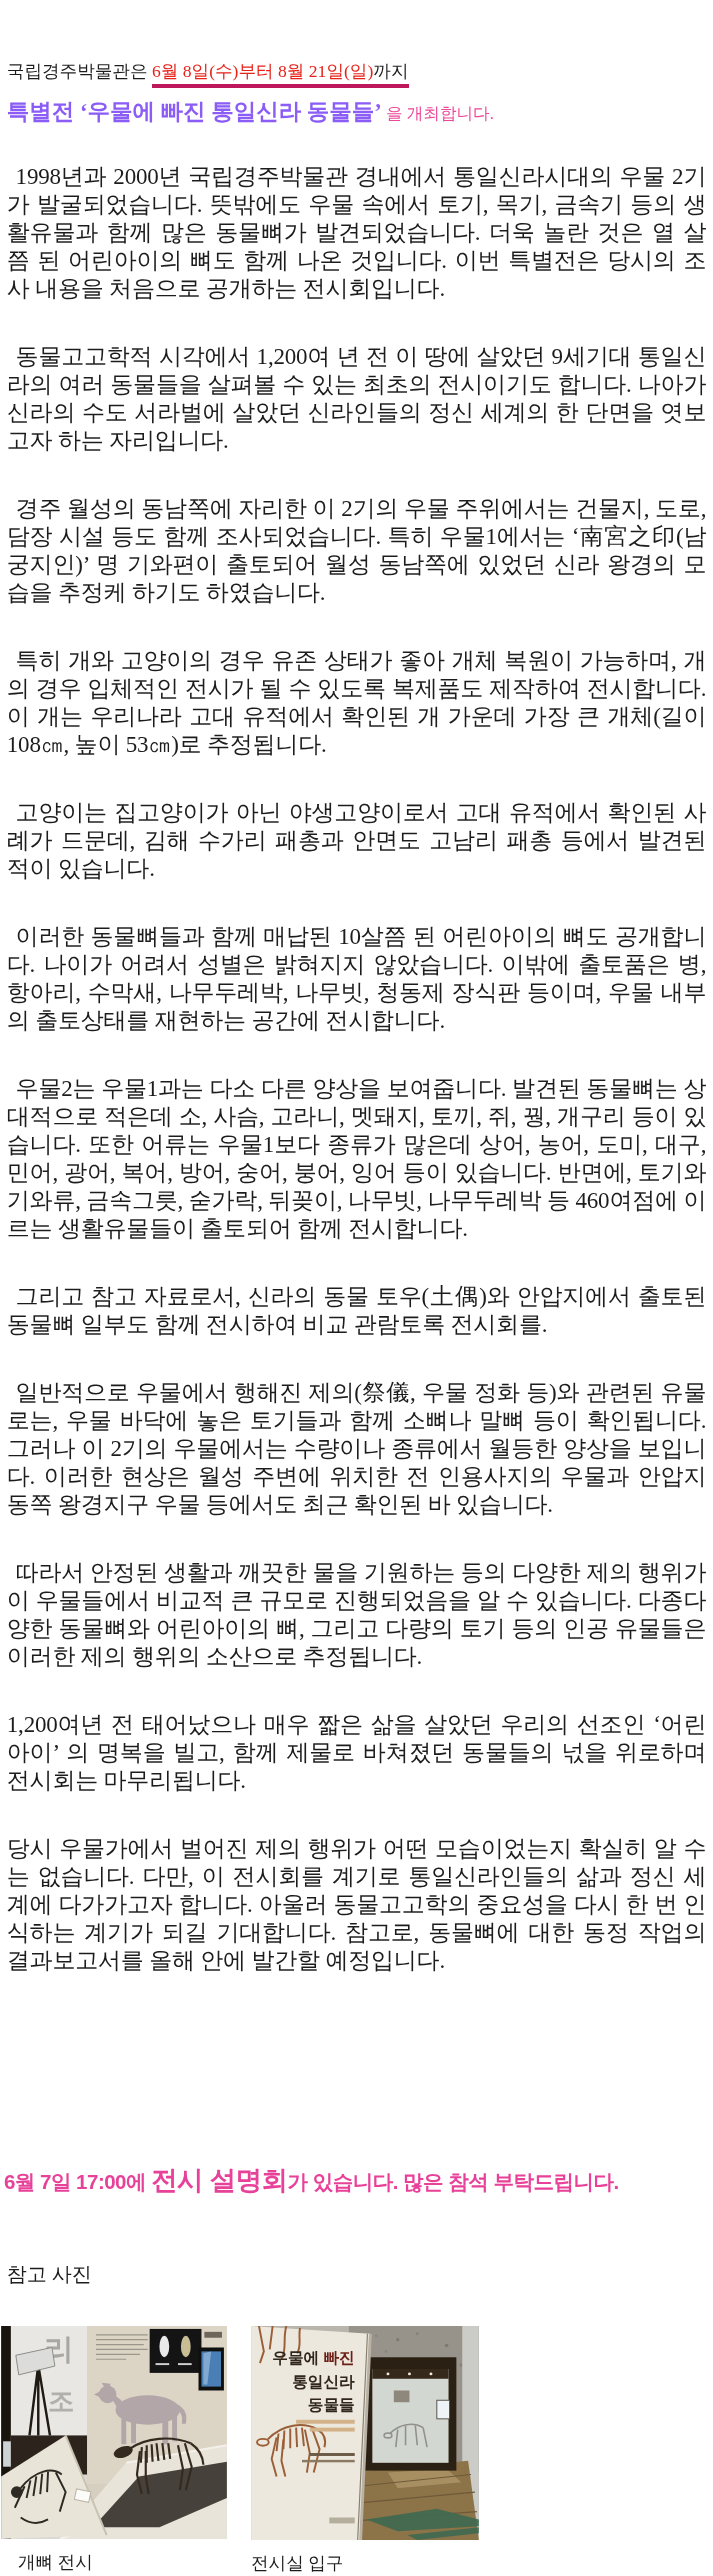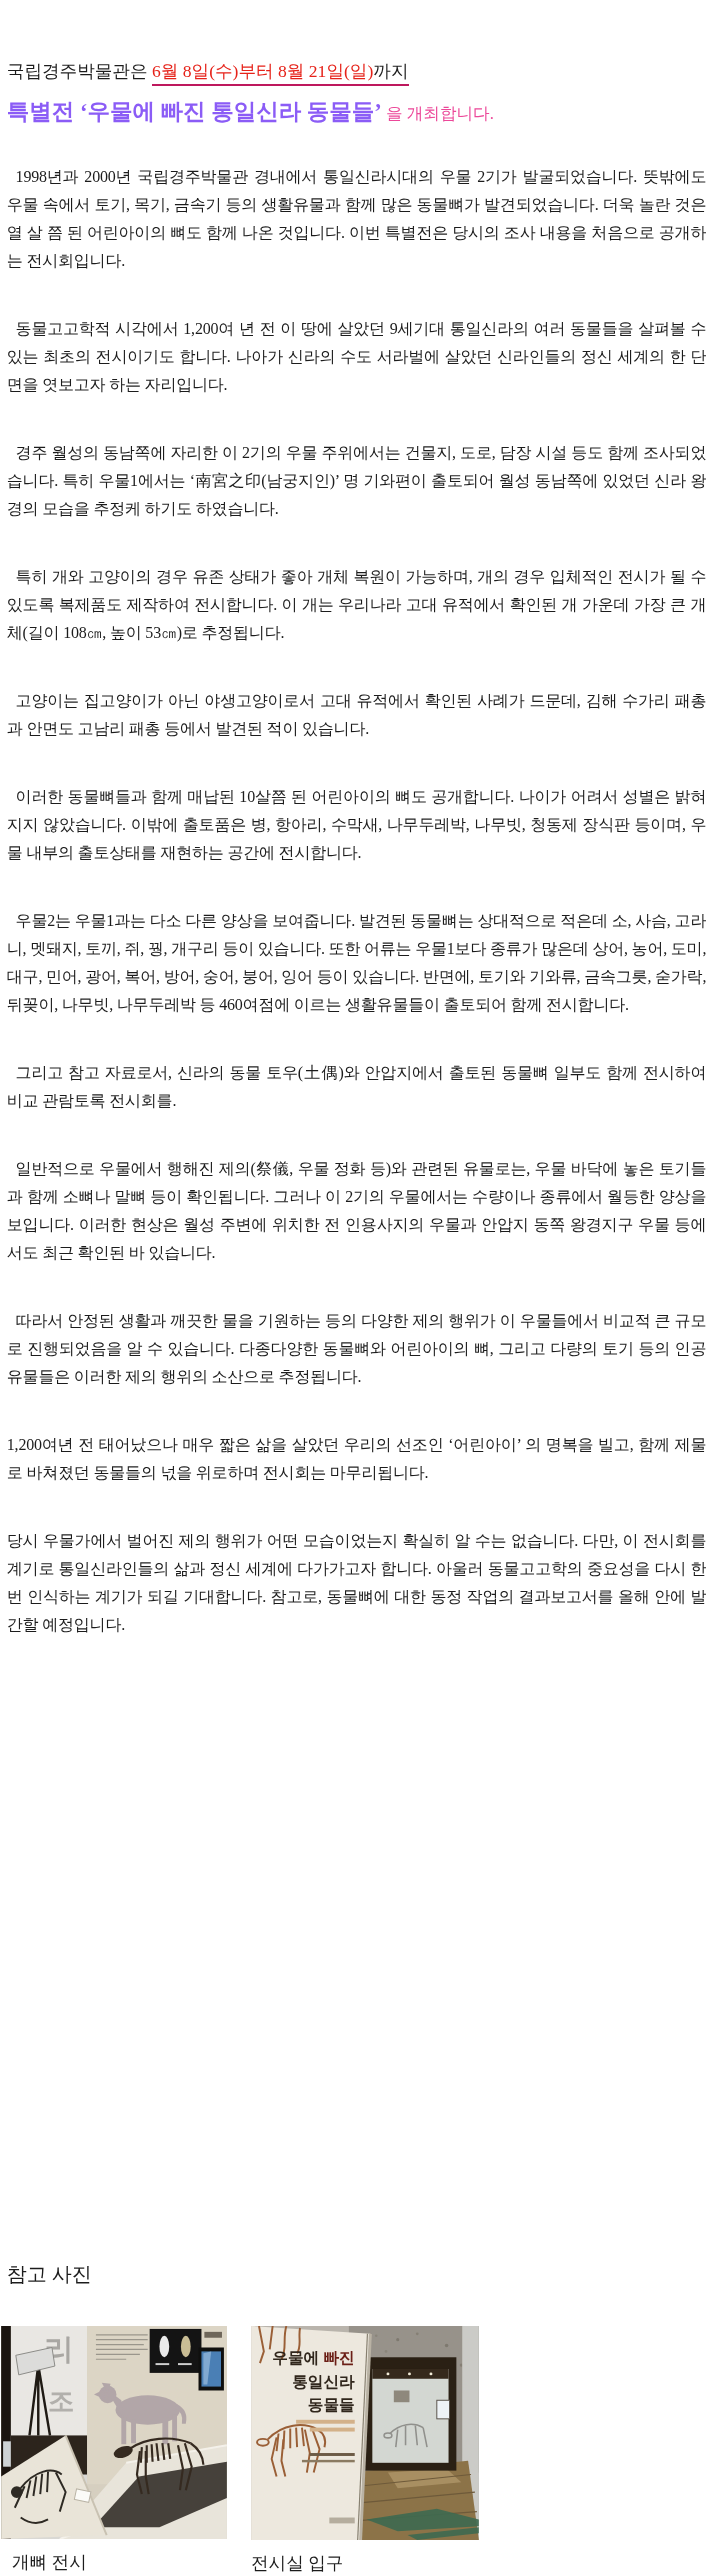--- a/index.html
+++ b/index.html
@@ -18,40 +18,40 @@
     height:2103px;
     overflow:hidden;
   }
   .header-line{
     margin:0;
     font-size:17.6px;
     line-height:29px;
     white-space:nowrap;
   }
   .date-wrap{
-    border-bottom:2px solid #be185d;
+    border-bottom:4px solid #be185d;
     padding-bottom:2.9px;
   }
   .date-red{ color:#e62219; }
   .title-line{
     margin:7.8px 0 0 0;
     font-weight:bold;
     font-size:22.5px;
     line-height:35px;
     white-space:nowrap;
   }
   .title-blue{ color:#8b5cf6; }
   .title-suffix{
     color:#ec4899;
     font-weight:normal;
     font-size:16.6px;
   }
   .body-para{
     margin:40px 0 0 0;
-    font-size:16px;
+    font-size:23px;
     line-height:28px;
     text-align:justify;
     text-indent:8.8px;
     letter-spacing:-0.2px;
   }
   .body-para.first{ margin-top:32px; }
   .body-para.no-indent{ text-indent:0; }
   .announcement{
     position:absolute;
     left:3.9px; right:0; top:2164px;
@@ -79,21 +79,21 @@
   .photo-fig.left{ left:1px; width:226px; }
   .photo-fig.right{ left:251px; width:200px; }
   .photo-frame{ display:block; }
   .photo-caption{
     display:block;
     font-size:17.6px;
     line-height:23.5px;
     margin-top:11.7px;
     color:#1c1c1c;
   }
-  .photo-fig.left .photo-caption{ margin-left:11px; }
+  .photo-fig.left .photo-caption{ margin-left:17px; }
 </style>
 </head>
 <body>
 
 <div class="page">
   <div class="content">
 
     <p class="header-line"><span>국립경주박물관은 </span><span class="date-wrap"><span class="date-red">6월 8일(수)부터 8월 21일(일)</span><span>까지</span></span></p>
 
     <p class="title-line"><span class="title-blue">특별전 ‘우물에 빠진 통일신라 동물들’</span><span class="title-suffix"> 을 개최합니다.</span></p>
@@ -105,20 +105,21 @@
     <p class="body-para">고양이는 집고양이가 아닌 야생고양이로서 고대 유적에서 확인된 사례가 드문데, 김해 수가리 패총과 안면도 고남리 패총 등에서 발견된 적이 있습니다.</p>
     <p class="body-para">이러한 동물뼈들과 함께 매납된 10살쯤 된 어린아이의 뼈도 공개합니다. 나이가 어려서 성별은 밝혀지지 않았습니다. 이밖에 출토품은 병, 항아리, 수막새, 나무두레박, 나무빗, 청동제 장식판 등이며, 우물 내부의 출토상태를 재현하는 공간에 전시합니다.</p>
     <p class="body-para">우물2는 우물1과는 다소 다른 양상을 보여줍니다. 발견된 동물뼈는 상대적으로 적은데 소, 사슴, 고라니, 멧돼지, 토끼, 쥐, 꿩, 개구리 등이 있습니다. 또한 어류는 우물1보다 종류가 많은데 상어, 농어, 도미, 대구, 민어, 광어, 복어, 방어, 숭어, 붕어, 잉어 등이 있습니다. 반면에, 토기와 기와류, 금속그릇, 숟가락, 뒤꽂이, 나무빗, 나무두레박 등 460여점에 이르는 생활유물들이 출토되어 함께 전시합니다.</p>
     <p class="body-para">그리고 참고 자료로서, 신라의 동물 토우(土偶)와 안압지에서 출토된 동물뼈 일부도 함께 전시하여 비교 관람토록 전시회를.</p>
     <p class="body-para">일반적으로 우물에서 행해진 제의(祭儀, 우물 정화 등)와 관련된 유물로는, 우물 바닥에 놓은 토기들과 함께 소뼈나 말뼈 등이 확인됩니다. 그러나 이 2기의 우물에서는 수량이나 종류에서 월등한 양상을 보입니다. 이러한 현상은 월성 주변에 위치한 전 인용사지의 우물과 안압지 동쪽 왕경지구 우물 등에서도 최근 확인된 바 있습니다.</p>
     <p class="body-para">따라서 안정된 생활과 깨끗한 물을 기원하는 등의 다양한 제의 행위가 이 우물들에서 비교적 큰 규모로 진행되었음을 알 수 있습니다. 다종다양한 동물뼈와 어린아이의 뼈, 그리고 다량의 토기 등의 인공 유물들은 이러한 제의 행위의 소산으로 추정됩니다.</p>
     <p class="body-para no-indent">1,200여년 전 태어났으나 매우 짧은 삶을 살았던 우리의 선조인 ‘어린아이’ 의 명복을 빌고, 함께 제물로 바쳐졌던 동물들의 넋을 위로하며 전시회는 마무리됩니다.</p>
     <p class="body-para no-indent">당시 우물가에서 벌어진 제의 행위가 어떤 모습이었는지 확실히 알 수는 없습니다. 다만, 이 전시회를 계기로 통일신라인들의 삶과 정신 세계에 다가가고자 합니다. 아울러 동물고고학의 중요성을 다시 한 번 인식하는 계기가 되길 기대합니다. 참고로, 동물뼈에 대한 동정 작업의 결과보고서를 올해 안에 발간할 예정입니다.</p>
   </div>
 
+  <p class="announcement"><span>6월 7일 17:00에 </span><span class="big">전시 설명회</span><span>가 있습니다.  많은 참석 부탁드립니다.</span></p>
 
   <div class="photos-section">
     <p class="photos-label">참고 사진</p>
 
     <div class="photo-row">
 
       <figure class="photo-fig left">
         <svg class="photo-frame" width="226" height="213" viewBox="0 0 231 218">
           <rect x="0" y="0" width="231" height="218" fill="#d6cfc0"></rect>
 

